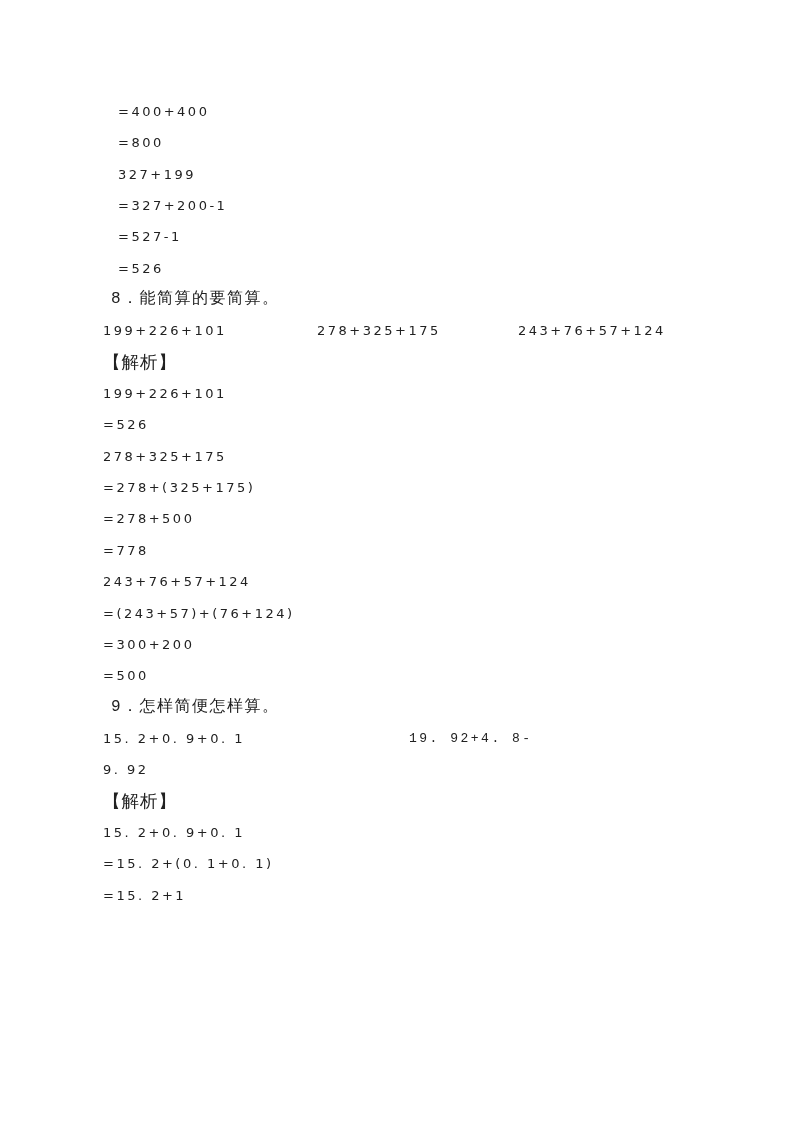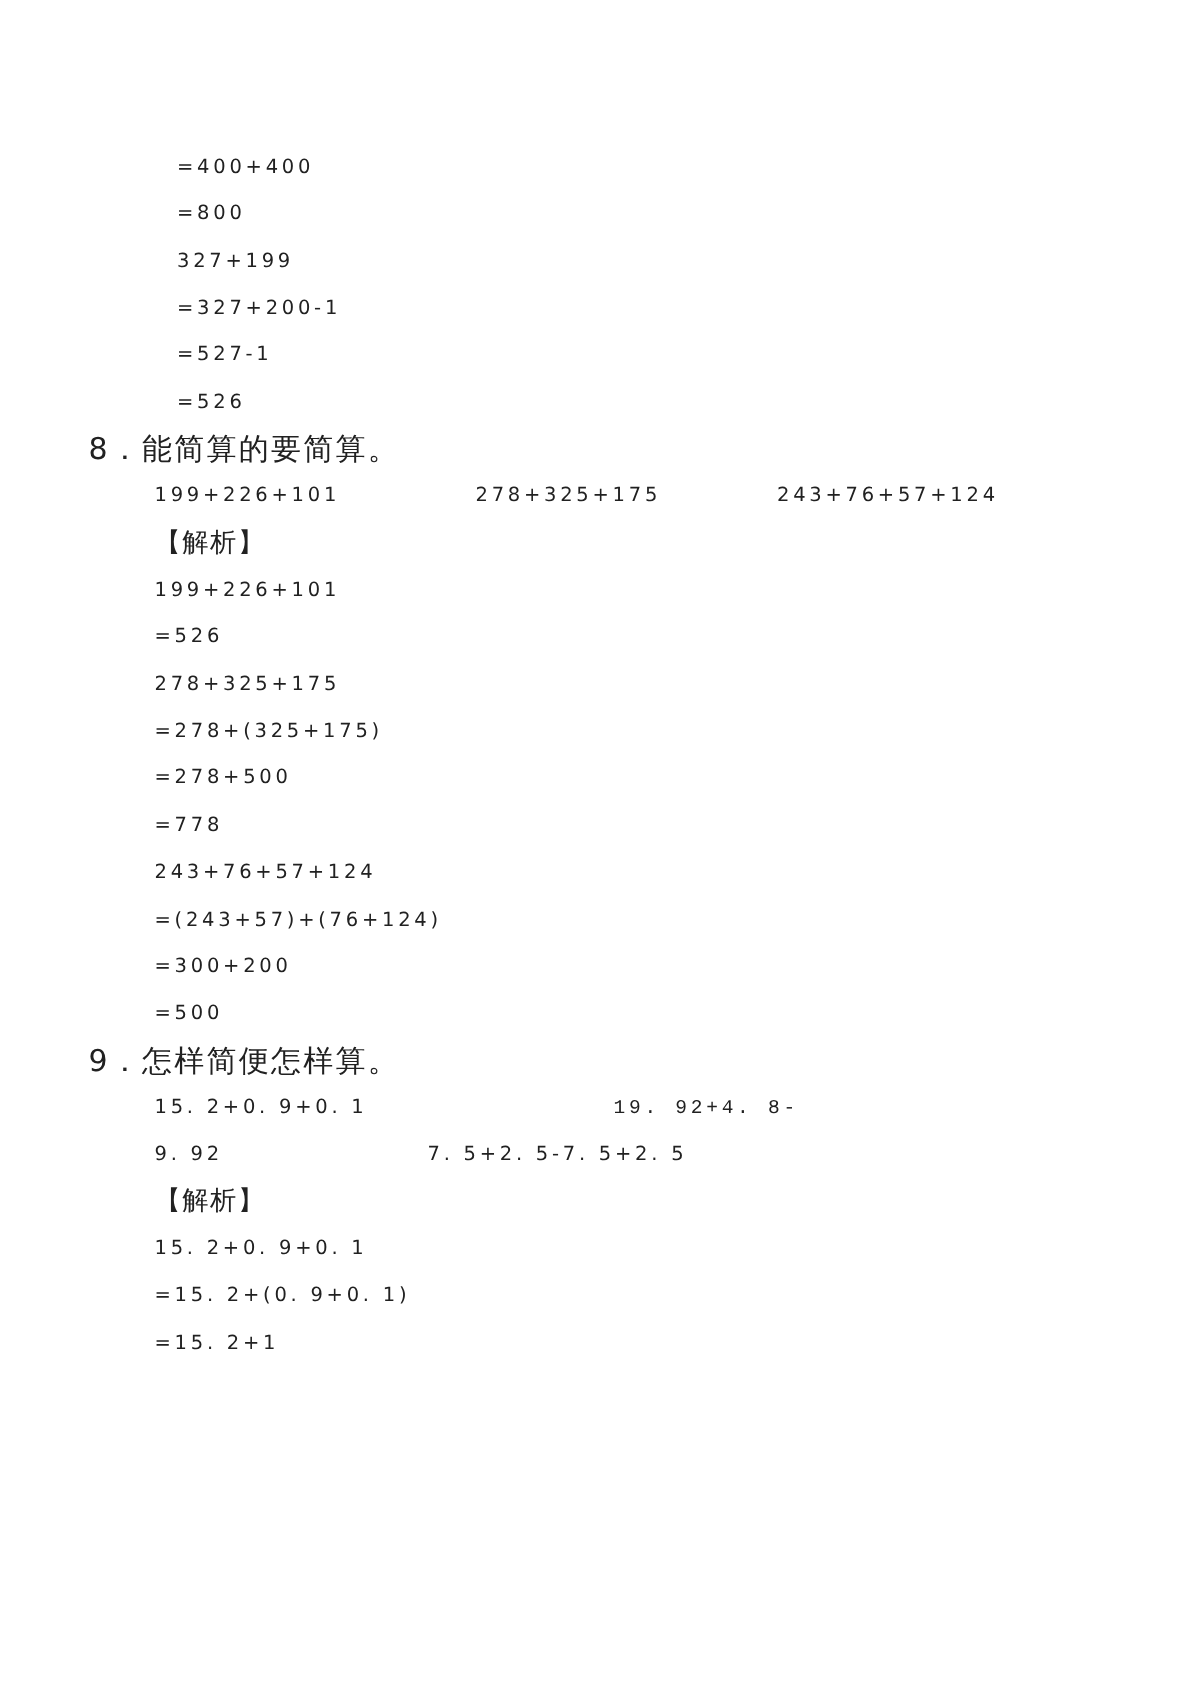--- a/index.html
+++ b/index.html
@@ -27,23 +27,24 @@
     height: 31.35px;
     line-height: 31.35px;
     padding-left: 103px;
     font-size: 13px;
     letter-spacing: 2.5px;
     white-space: pre;
     color: #212121;
   }
   .prev { padding-left: 118px; }
   .qtitle {
-    padding-left: 59px;
-    font-size: 20px;
+    padding-left: 111px;
+    font-size: 16px;
     letter-spacing: 1.5px;
+    font-family: Liberation Mono, monospace;
   }
   .analysis {
     font-size: 17.5px;
     font-weight: 400;
     letter-spacing: 1px;
   }
   .cols { padding-left: 0; }
   .cols span { position: absolute; top: 0; white-space: pre; }
   .col-a  { left: 103px; }
   .col-b8 { left: 317px; }
@@ -82,21 +83,20 @@
     <p class="line">=300+200</p>
     <p class="line">=500</p>
 
     <p class="line qtitle">9．怎样简便怎样算。</p>
     <p class="line cols">
       <span class="col-a">15. 2+0. 9+0. 1</span>
       <span class="col-b23">19. 92+4. 8-</span>
     </p>
     <p class="line cols">
       <span class="col-a">9. 92</span>
-      <span class="col-b24">7. 5+2. 5-7. 5+2. 5</span>
     </p>
     <p class="line analysis">【解析】</p>
     <p class="line">15. 2+0. 9+0. 1</p>
-    <p class="line">=15. 2+(0. 9+0. 1)</p>
+    <p class="line">=15. 2+(0. 1+0. 1)</p>
     <p class="line">=15. 2+1</p>
 
   </div>
 </div>
 
 </body></html>

